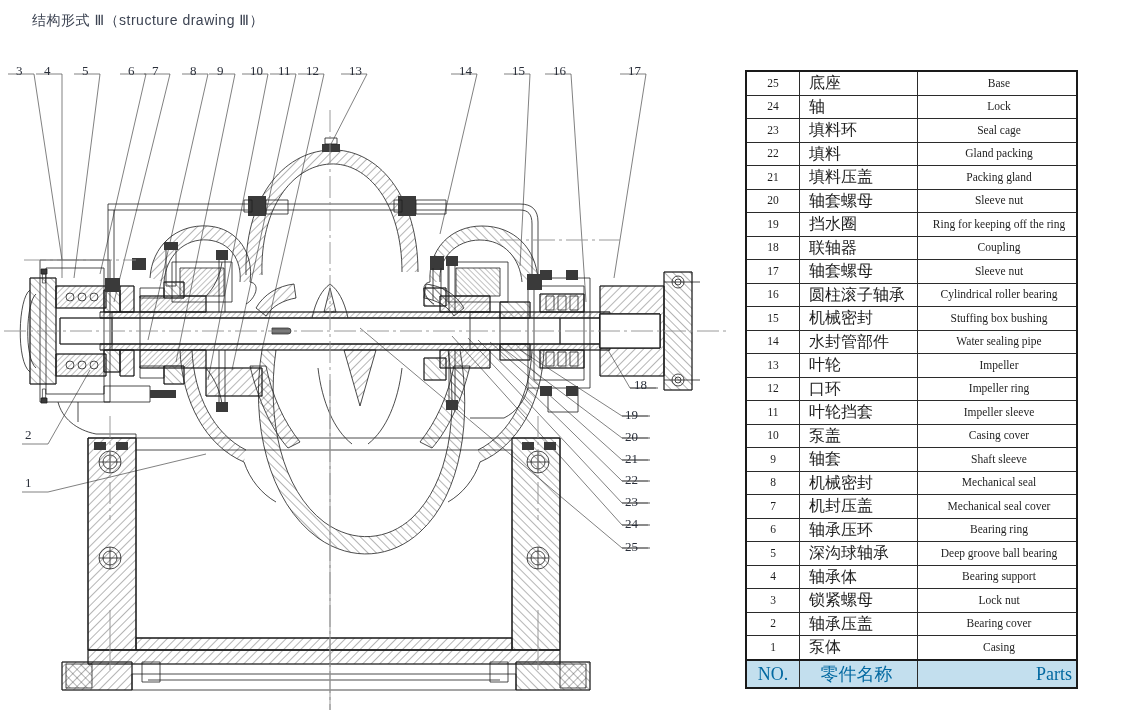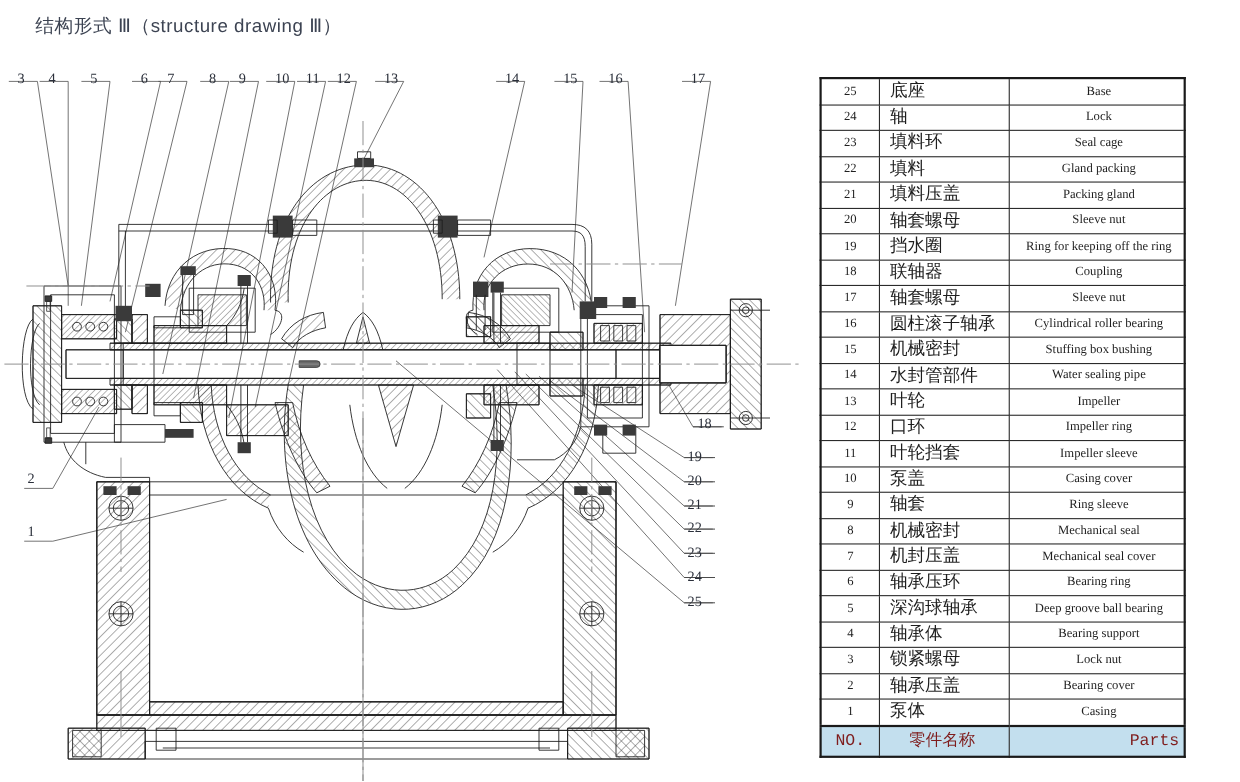--- a/index.html
+++ b/index.html
@@ -13,21 +13,21 @@
     position: relative;
     font-family: "Liberation Sans", sans-serif;
     overflow: hidden;
   }
 
   
   #title {
     position: absolute;
     left: 32px;
     top: 12px;
-    font-size: 17px;
+    font-size: 14px;
     color: #3c4352;
     letter-spacing: 0.5px;
     white-space: nowrap;
     font-family: "Liberation Sans", sans-serif;
   }
 
   
   #drawing-area {
     position: absolute;
     left: 0;
@@ -78,23 +78,23 @@
     font-family: "Liberation Sans", sans-serif;
     font-size: 16px;
   }
   #parts-table td.col-en {
     text-align: center;
     padding-left: 8px;
   }
   #parts-table tr.header-row td {
     background: #c3dfee;
     height: 26px;
-    font-family: Liberation Mono, monospace;
-    font-size: 15px;
-    color: #7f1d1d;
+    font-family: Liberation Serif, serif;
+    font-size: 18px;
+    color: #0369a1;
     border-top: 2px solid #1a1a1a;
   }
   #parts-table tr.header-row td.col-no { text-align: center; }
   #parts-table tr.header-row td.col-cn { text-align: center; padding-left: 0; }
   #parts-table tr.header-row td.col-en { text-align: right; padding-left: 0; }
 </style>
 </head>
 <body>
 
 <div id="title">结构形式 Ⅲ（structure drawing Ⅲ）</div>
@@ -597,21 +597,21 @@
         <td class="col-en">Impeller sleeve</td>
       </tr>
       <tr>
         <td class="col-no">10</td>
         <td class="col-cn">泵盖</td>
         <td class="col-en">Casing cover</td>
       </tr>
       <tr>
         <td class="col-no">9</td>
         <td class="col-cn">轴套</td>
-        <td class="col-en">Ring sleeve</td>
+        <td class="col-en">Shaft sleeve</td>
       </tr>
       <tr>
         <td class="col-no">8</td>
         <td class="col-cn">机械密封</td>
         <td class="col-en">Mechanical seal</td>
       </tr>
       <tr>
         <td class="col-no">7</td>
         <td class="col-cn">机封压盖</td>
         <td class="col-en">Mechanical seal cover</td>

